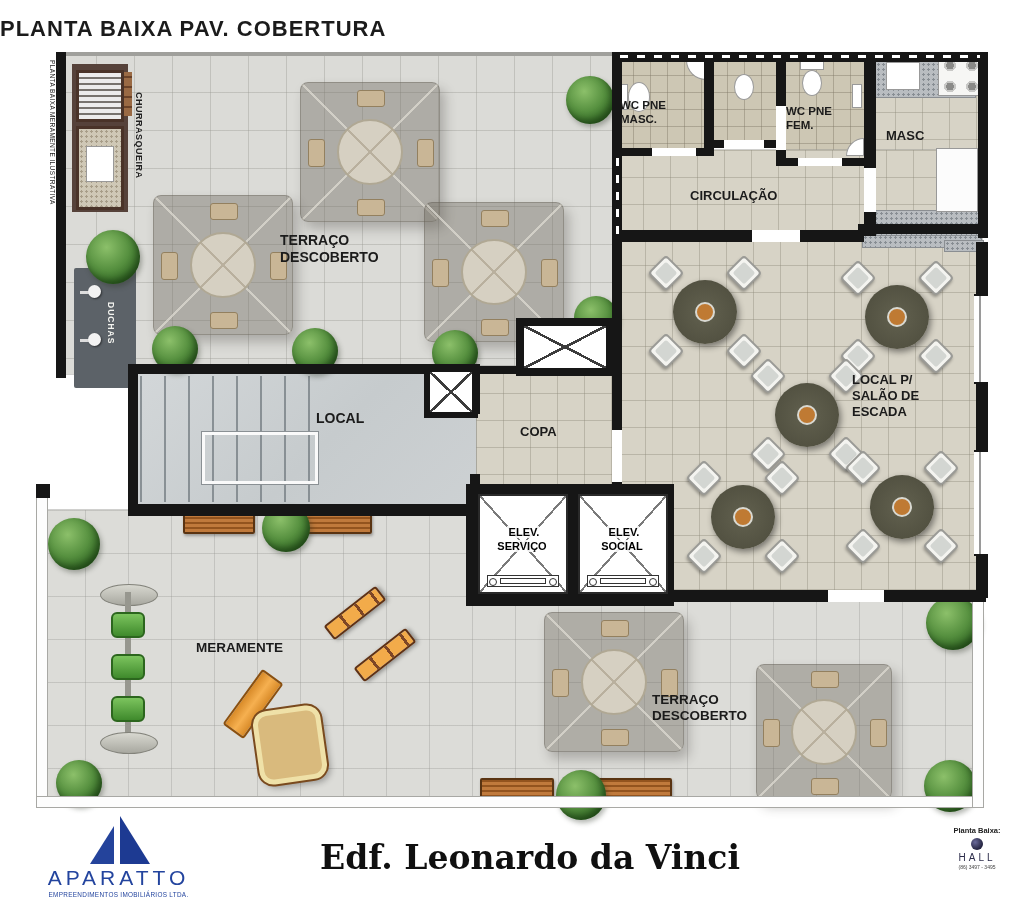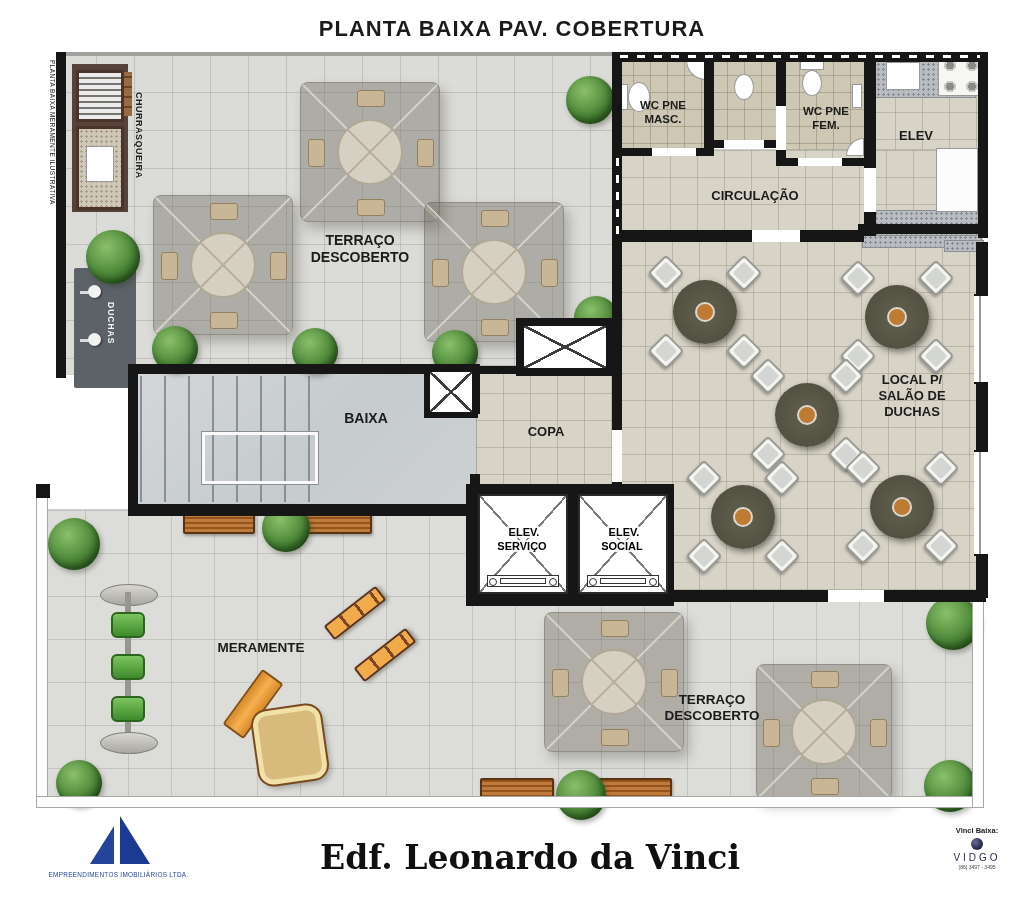--- a/index.html
+++ b/index.html
@@ -33,21 +33,21 @@
   .gap{background:#ffffff;z-index:31;}
   .dashH{background:repeating-linear-gradient(90deg,#fff 0 8px,transparent 8px 17px);z-index:33;}
   .dashV{background:repeating-linear-gradient(0deg,#fff 0 8px,transparent 8px 17px);z-index:33;}
   .parapet{background:#fdfdfd;border:1px solid #a8a8a4;box-sizing:border-box;z-index:29;}
   
   .xbox{background-color:#fff;background-image:
       linear-gradient(to top right,transparent calc(50% - 1.3px),#3c3c3c calc(50% - 1.3px) calc(50% + 1.3px),transparent 0),
       linear-gradient(to bottom right,transparent calc(50% - 1.3px),#3c3c3c calc(50% - 1.3px) calc(50% + 1.3px),transparent 0);
       z-index:32;}
   
-  .label{z-index:40;font-weight:bold;color:#1b1b1b;text-align:center;
+  .label{z-index:40;font-weight:bold;color:#1b1b1b;text-align:left;
          white-space:pre-line;line-height:1.22;}
   .vlabel{z-index:40;transform-origin:top left;transform:rotate(90deg);
           white-space:nowrap;font-weight:bold;color:#222;}
   
   .plant{z-index:22;border-radius:50%;
       background:radial-gradient(circle at 38% 32%,#8cc06a,#579140 45%,#346b26 75%,#24511b);
       box-shadow:2px 3px 5px rgba(40,50,35,.35), inset -3px -4px 6px rgba(15,40,10,.5);}
   .shade{z-index:20;border-radius:8px;background:rgba(108,102,92,.40);
       background-image:
       linear-gradient(to top right,transparent calc(50% - 1.2px),rgba(228,225,216,.65) calc(50% - 1.2px) calc(50% + 1.2px),transparent 0),
@@ -320,41 +320,42 @@
   <div class="abs plant" style="left:926px;top:596px;width:54px;height:54px;"></div>
   <div class="abs plant" style="left:924px;top:760px;width:52px;height:52px;"></div>
 
   <div class="abs vlabel" style="left:56px;top:60px;font-size:6.5px;letter-spacing:.4px;font-weight:normal;">PLANTA BAIXA MERAMENTE ILUSTRATIVA</div>
   <div class="abs label" style="left:280px;top:232px;width:160px;font-size:14px;">TERRAÇO
 DESCOBERTO</div>
   <div class="abs label" style="left:620px;top:98px;width:86px;font-size:11.5px;">WC PNE
 MASC.</div>
   <div class="abs label" style="left:786px;top:104px;width:80px;font-size:11.5px;">WC PNE
 FEM.</div>
-  <div class="abs label" style="left:886px;top:128px;width:60px;font-size:13px;">ELEV</div>
+  <div class="abs label" style="left:886px;top:128px;width:60px;font-size:13px;">MASC</div>
   <div class="abs label" style="left:690px;top:188px;width:130px;font-size:13px;">CIRCULAÇÃO</div>
-  <div class="abs label" style="left:316px;top:410px;width:100px;font-size:14px;">BAIXA</div>
+  <div class="abs label" style="left:316px;top:410px;width:100px;font-size:14px;">LOCAL</div>
   <div class="abs label" style="left:520px;top:424px;width:52px;font-size:13px;">COPA</div>
   <div class="abs label" style="left:852px;top:372px;width:120px;font-size:13px;">LOCAL P/
 SALÃO DE
-DUCHAS</div>
+ESCADA</div>
   <div class="abs label" style="left:196px;top:640px;width:130px;font-size:13.5px;">MERAMENTE</div>
   <div class="abs label" style="left:652px;top:692px;width:120px;font-size:13.5px;">TERRAÇO
 DESCOBERTO</div>
 
   <div class="abs aparatto" style="left:26px;top:814px;width:185px;">
     <svg width="72" height="52" viewBox="0 0 72 52">
       <polygon points="31,12 31,50 7,50" fill="#24439b"></polygon>
       <polygon points="37,2 67,50 37,50" fill="#1d3a92"></polygon>
     </svg>
+    <div style="font-size:21px;letter-spacing:4px;margin-top:-4px;">APARATTO</div>
     <div style="font-size:6.4px;letter-spacing:.3px;margin-top:1px;">EMPREENDIMENTOS IMOBILIÁRIOS LTDA.</div>
   </div>
 
   <div class="abs footer-name" style="left:0;top:838px;width:1024px;transform:translateX(18px);">Edf. Leonardo da Vinci</div>
 
   <div class="abs vidgo" style="left:938px;top:826px;width:78px;">
-    <div style="font-size:7.5px;font-weight:bold;color:#222;">Vinci Baixa:</div>
+    <div style="font-size:7.5px;font-weight:bold;color:#222;">Planta Baixa:</div>
     <div style="width:12px;height:12px;margin:3px auto 2px;border-radius:50%;background:radial-gradient(circle at 35% 35%,#6a6a9a,#23233f 70%);"></div>
-    <div style="font-size:10px;letter-spacing:3px;">VIDGO</div>
+    <div style="font-size:10px;letter-spacing:3px;">HALL</div>
     <div style="font-size:5px;color:#444;margin-top:1px;">(86) 3497 - 3495</div>
   </div>
 
 </div>
 
 </body></html>

